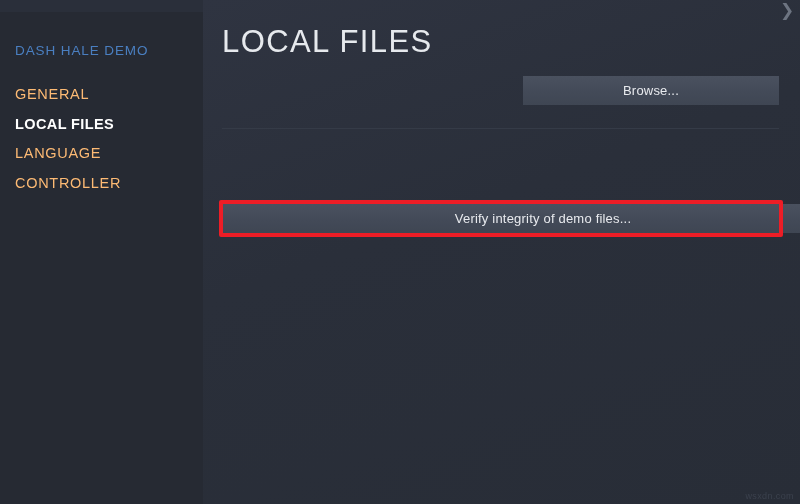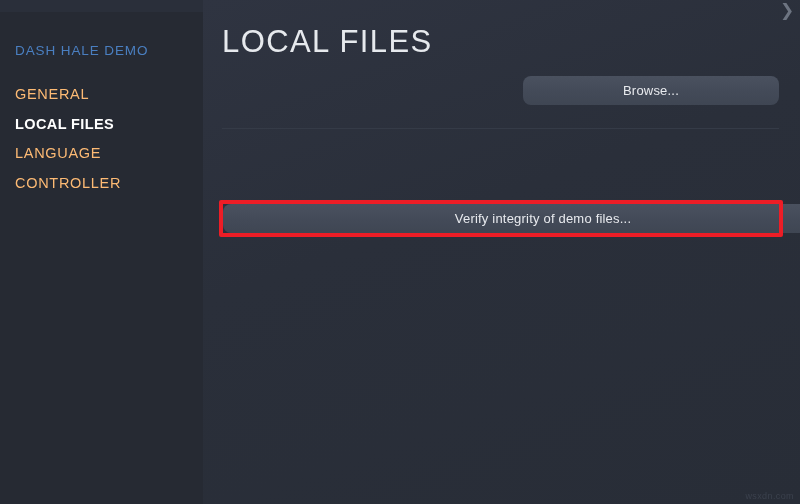--- a/index.html
+++ b/index.html
@@ -103,21 +103,21 @@
 
   #size-value {
     color: #4a81c4;
   }
 
   .steam-btn {
     position: absolute;
     background: #464d5b;
     background-image: linear-gradient(180deg, #4a515f 0%, #434a58 55%, #3f4653 100%);
     border: none;
-    border-radius: 8px;
+    border-radius: 0;
     color: #e8eaee;
     font-family: "Liberation Sans", sans-serif;
     font-size: 13px;
     letter-spacing: 0.2px;
     text-align: center;
     cursor: pointer;
     line-height: 1;
     padding: 0;
   }
 

